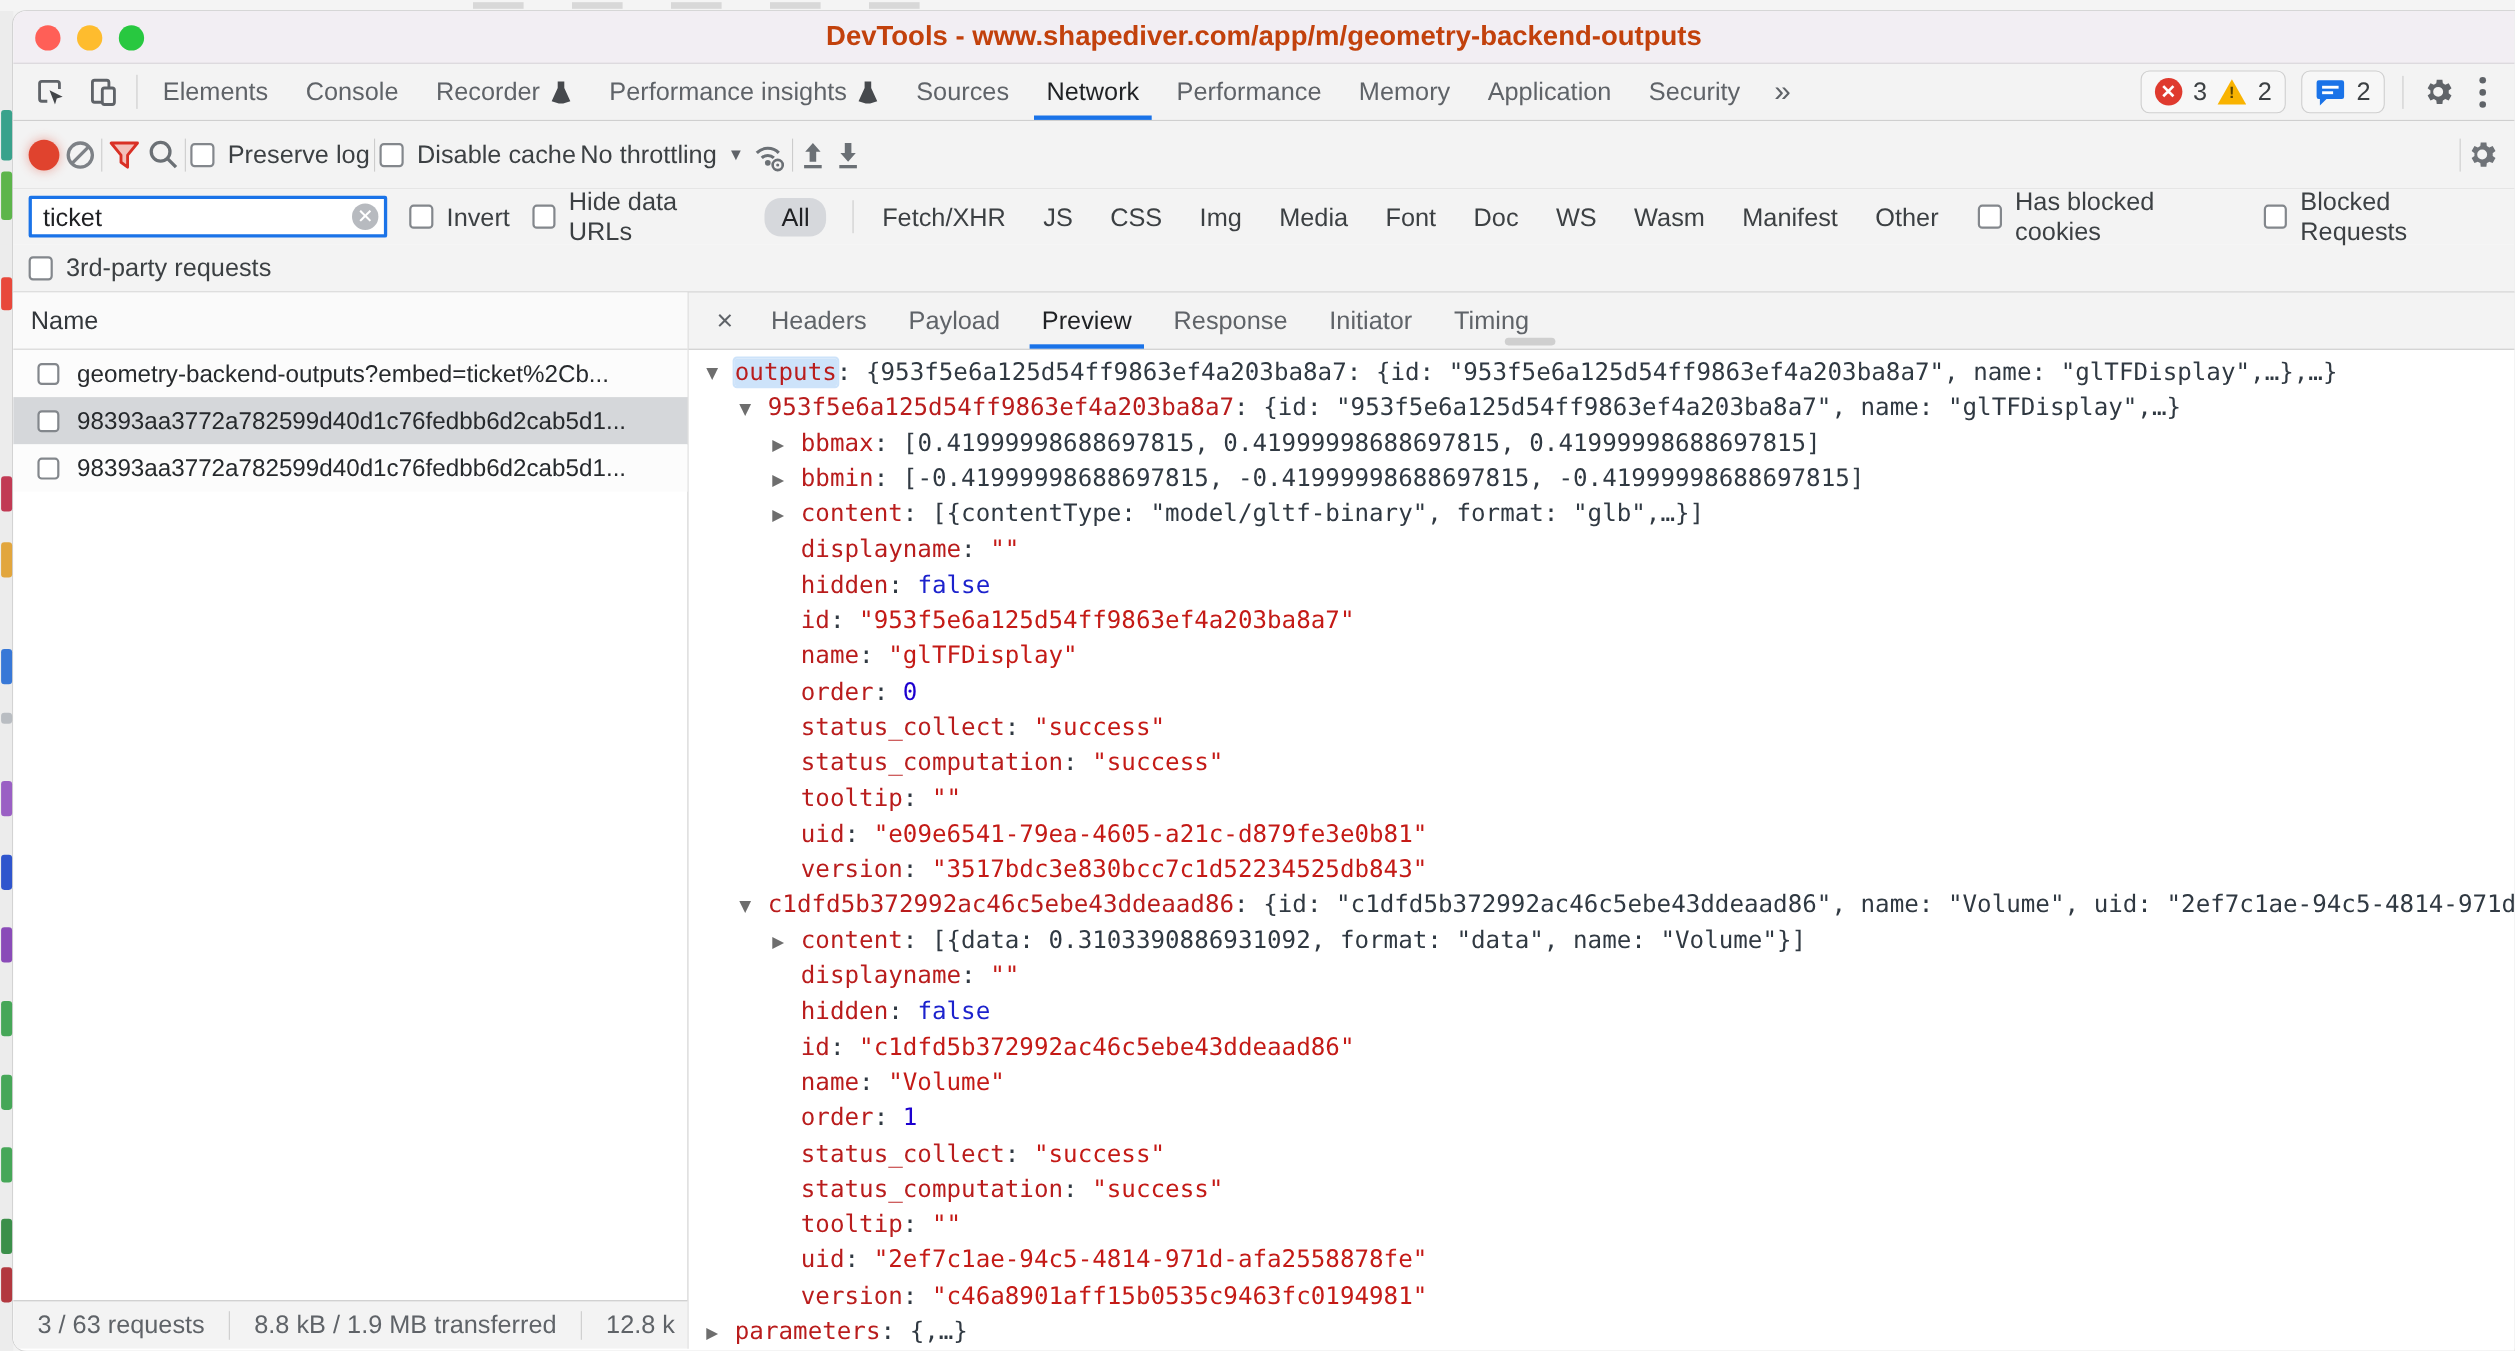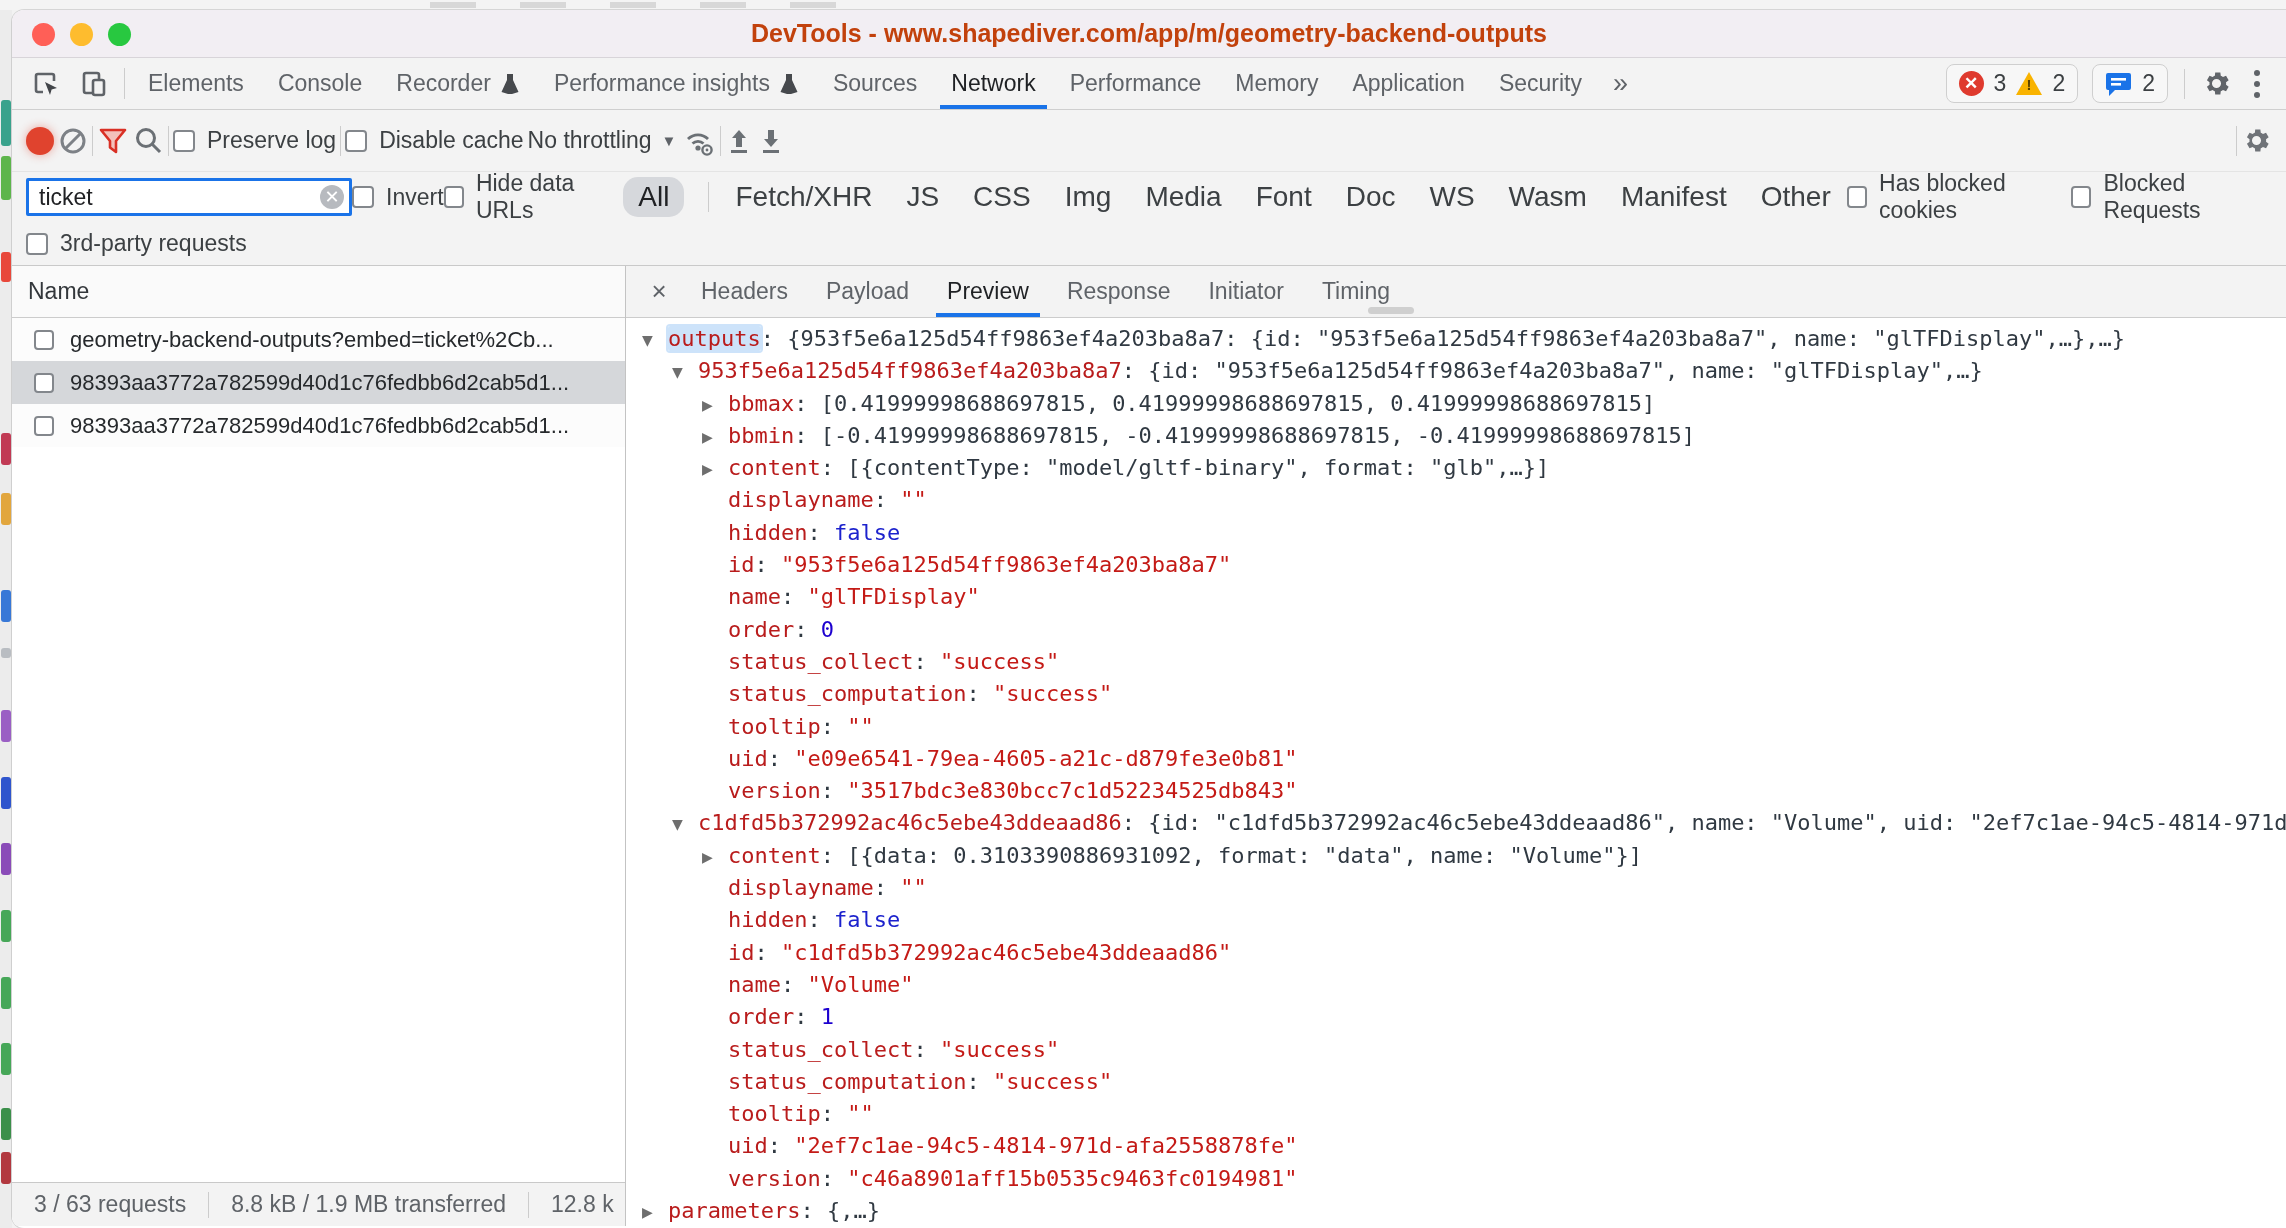--- a/index.html
+++ b/index.html
@@ -48,27 +48,27 @@
     display:flex; align-items:center; padding:0 14px; gap:4px; }
   .recdot { width:28px; height:28px; border-radius:50%; background:#e0432e; box-shadow:0 0 10px rgba(224,67,46,.45); }
   .tdiv { width:1px; height:30px; background:#ccc; }
   .cb { display:flex; align-items:center; gap:12px; font-size:23px; color:#3c4043; }
   .cbbox { width:22px; height:22px; border:2px solid #83878c; border-radius:4px; background:#fff; }
   .throttle { display:flex; align-items:center; gap:10px; font-size:23px; color:#3c4043; }
   .caret { font-size:15px; color:#5f6368; }
   .spacer { flex:1; }
 
   
-  .filterrow { height:50px; background:#f3f3f3; display:flex; align-items:center; padding:0 14px; }
+  .filterrow { height:50px; background:#f3f3f3; display:flex; align-items:center; padding:0 14px; gap:20px; }
   .filter-input-wrap { position:relative; width:326px; height:38px; }
   .filter-input { width:326px; height:38px; border:3px solid #1a73e8; border-radius:2px; background:#fff;
     font-size:23px; color:#202124; padding:0 40px 0 10px; outline:none; font-family:"Liberation Sans",sans-serif; }
   .clearx { position:absolute; right:8px; top:7px; width:24px; height:24px; border-radius:50%;
     background:#b7babf; color:#fff; font-size:18px; line-height:24px; text-align:center; }
-  .chips { display:flex; align-items:center; gap:30px; font-size:28px; color:#3c4043;text-align:center; }
+  .chips { display:flex; align-items:center; gap:30px; font-size:23px; color:#3c4043;text-align:center; }
   .chip { padding:4px 2px; }
   .chip.active { background:#d6d8dc; border-radius:15px; padding:4px 15px; color:#202124; }
   .filterrow2 { height:44px; background:#f3f3f3; border-bottom:1px solid #c9c9c9;
     display:flex; align-items:center; padding:0 14px; }
 
   
   .main { display:flex; height:960px; }
   .leftpanel { width:614px; border-right:1px solid #c3c3c3; display:flex; flex-direction:column; background:#fff; }
   .name-header { height:52px; background:#fafafa; border-bottom:1px solid #ccc; display:flex; align-items:center;
     padding-left:16px; font-size:23px; color:#33373b; }

